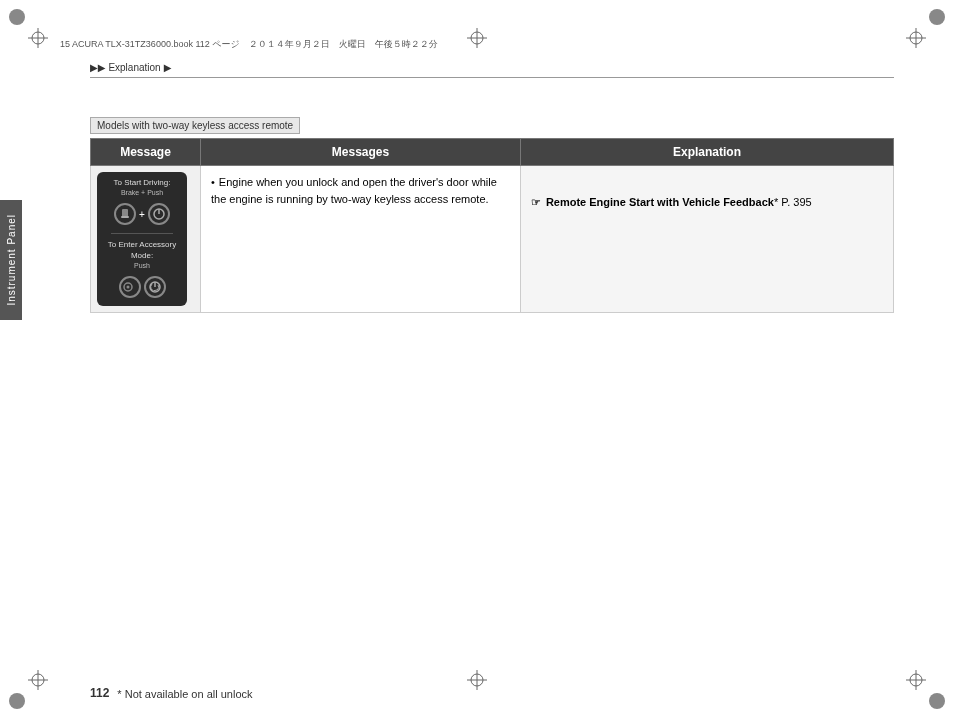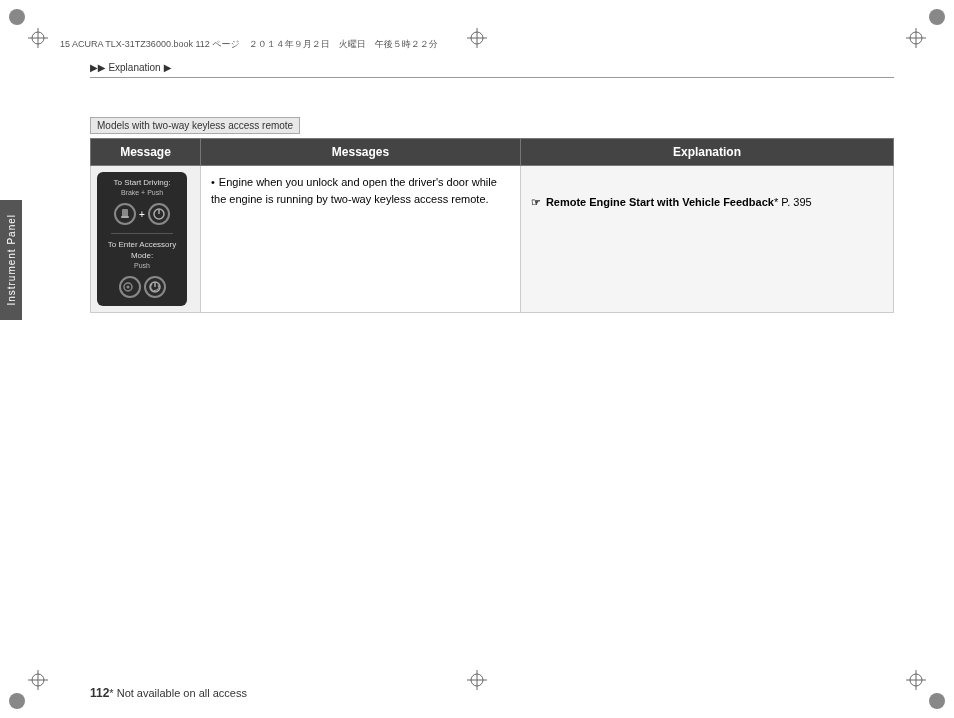--- a/index.html
+++ b/index.html
@@ -242,21 +242,22 @@
       font-weight: bold;
     }
 
     
     .footer {
       position: absolute;
       bottom: 18px;
       left: 90px;
       right: 45px;
       display: flex;
-      align-items: center;
+      align-items: flex-end;
+      gap: 8px;
       font-size: 11px;
       color: #333;
     }
 
     .page-number {
       font-weight: bold;
       font-size: 12px;
     }
 
     .footer-note {
@@ -431,16 +432,16 @@
             </div>
           </td>
         </tr>
       </tbody>
     </table>
 
   </div>
 
   <div class="footer">
     <span class="page-number">112</span>
-    <span class="footer-note">* Not available on all access</span>
+    <span class="footer-note">* Not available on all unlock</span>
   </div>
 
 </div>
 
 </body></html>

